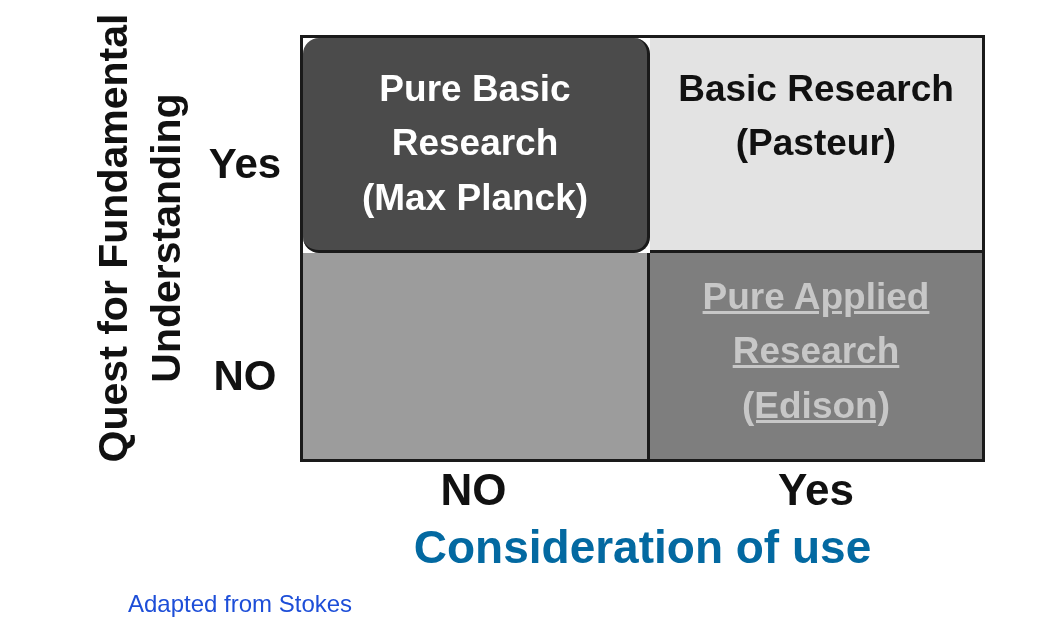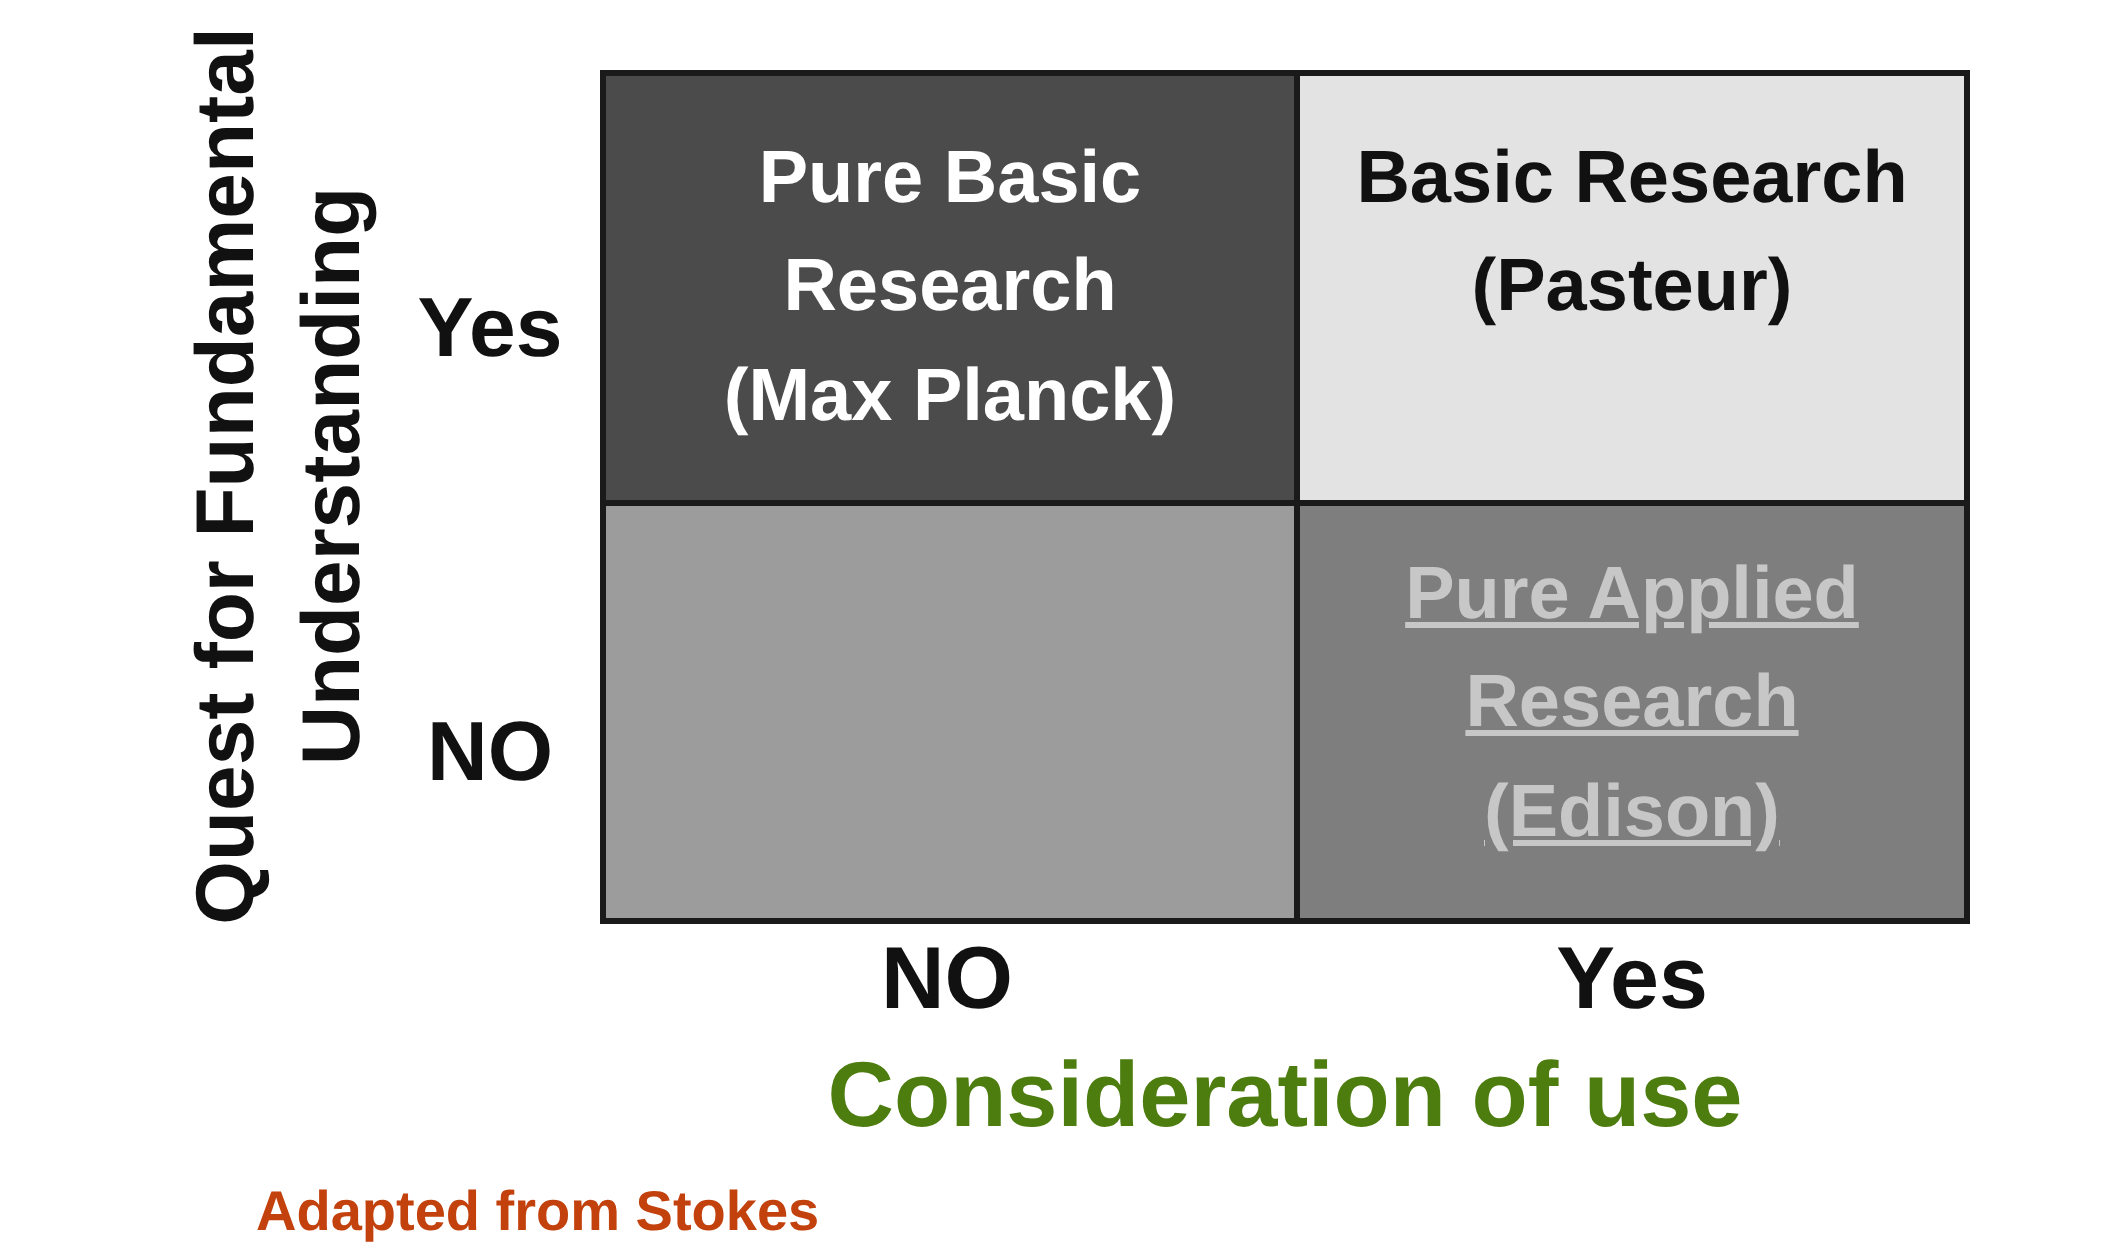--- a/index.html
+++ b/index.html
@@ -89,50 +89,50 @@
 
   
   .x-axis-label {
     position: absolute;
     left: 300px;
     width: 685px;
     top: 520px;
     text-align: center;
     font-size: 46px;
     font-weight: 700;
-    color: #4d7c0f;
+    color: #0369a1;
   }
   
   .footer-credit {
     position: absolute;
     left: 128px;
     top: 590px;
-    font-size: 28px;
-    font-weight: 700;
-    color: #c2410c;
+    font-size: 24px;
+    font-weight: 400;
+    color: #1d4ed8;
   }
 </style>
 </head>
 <body>
 
 <div class="canvas">
 
   <div class="y-axis-label">
     <div class="rot">
       <div>Quest for Fundamental</div>
       <div>Understanding</div>
     </div>
   </div>
 
   <div class="y-tick y-tick-top">Yes</div>
   <div class="y-tick y-tick-bottom">NO</div>
 
   <div class="grid">
 
-    <div class="quad q-tl" style="background: rgb(75, 75, 75); color: rgb(255, 255, 255);">
+    <div class="quad q-tl" style="background: rgb(75, 75, 75); color: rgb(255, 255, 255); border-radius: 16px;">
       <div>Pure Basic</div>
       <div>Research</div>
       <div>(Max Planck)</div>
     </div>
 
     <div class="quad q-tr" style="background: rgb(227, 227, 227); color: rgb(17, 17, 17);">
       <div>Basic Research</div>
       <div>(Pasteur)</div>
     </div>
 

